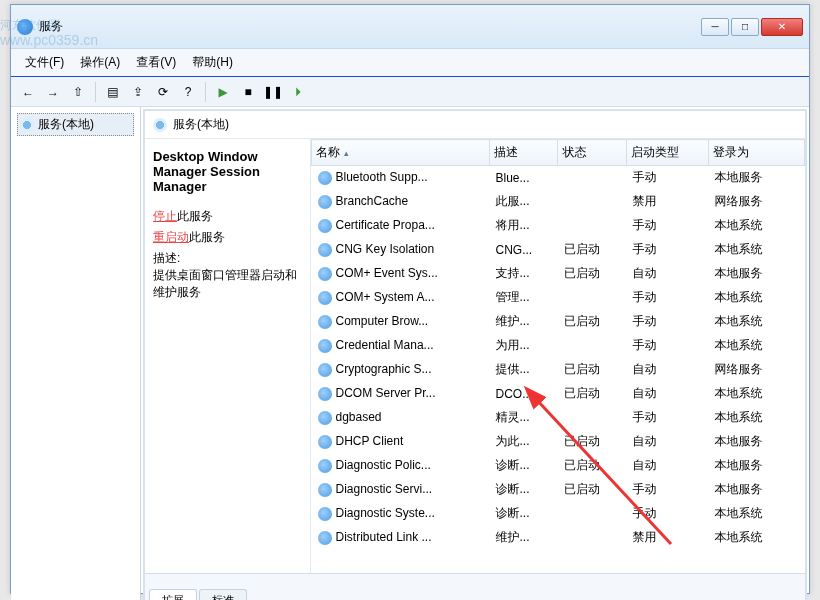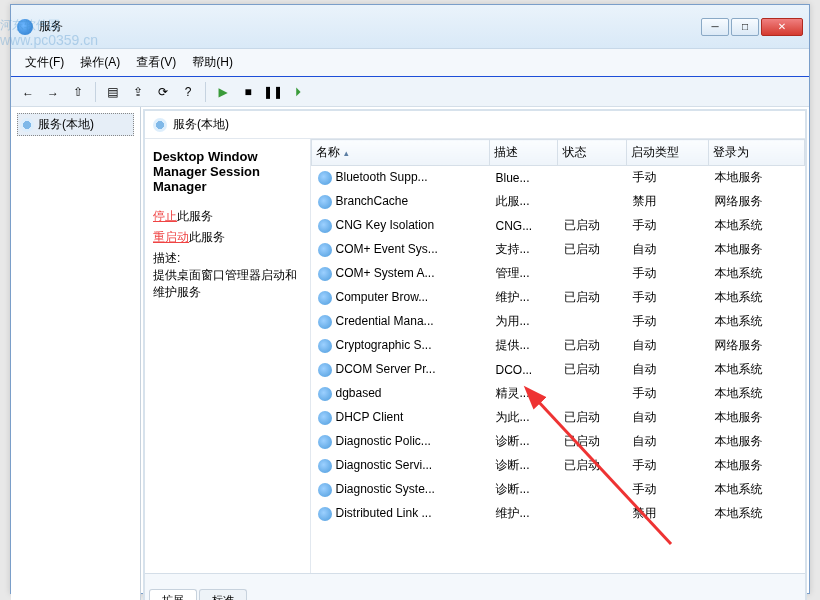--- a/index.html
+++ b/index.html
@@ -159,20 +159,27 @@
                   <td>本地服务</td>
                 </tr>
                 <tr class="datarow">
                   <td><span class="svcico"></span>BranchCache</td>
                   <td>此服...</td>
                   <td></td>
                   <td>禁用</td>
                   <td>网络服务</td>
                 </tr>
                 <tr class="datarow">
+                  <td><span class="svcico"></span>Certificate Propa...</td>
+                  <td>将用...</td>
+                  <td></td>
+                  <td>手动</td>
+                  <td>本地系统</td>
+                </tr>
+                <tr class="datarow">
                   <td><span class="svcico"></span>CNG Key Isolation</td>
                   <td>CNG...</td>
                   <td>已启动</td>
                   <td>手动</td>
                   <td>本地系统</td>
                 </tr>
                 <tr class="datarow">
                   <td><span class="svcico"></span>COM+ Event Sys...</td>
                   <td>支持...</td>
                   <td>已启动</td>

